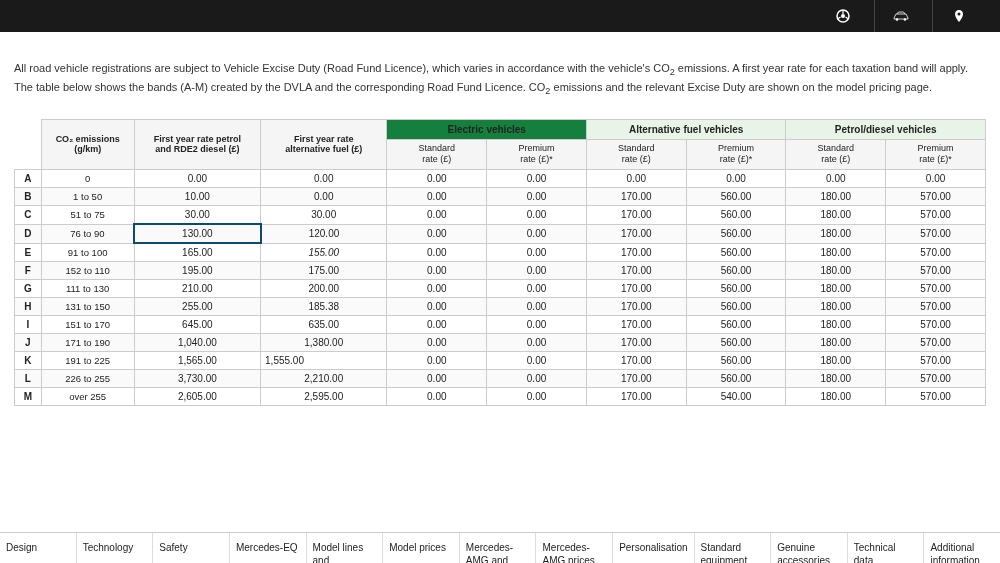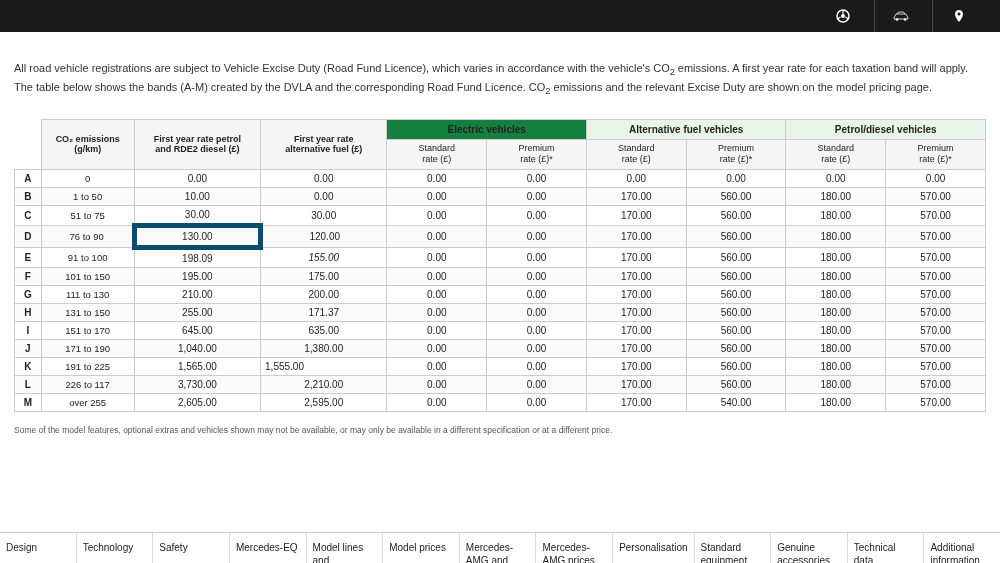--- a/index.html
+++ b/index.html
@@ -225,44 +225,44 @@
       <td style="text-align:center;border:1px solid #ccc;padding:3px 4px;">0.00</td>
       <td style="text-align:center;border:1px solid #ccc;padding:3px 4px;">0.00</td>
       <td style="text-align:center;border:1px solid #ccc;padding:3px 4px;">170.00</td>
       <td style="text-align:center;border:1px solid #ccc;padding:3px 4px;">560.00</td>
       <td style="text-align:center;border:1px solid #ccc;padding:3px 4px;">180.00</td>
       <td style="text-align:center;border:1px solid #ccc;padding:3px 4px;">570.00</td>
     </tr>
           <tr style="background: rgb(250, 250, 250);">
       <td style="font-weight:bold;text-align:center;border:1px solid #ccc;padding:3px 4px;">D</td>
       <td style="text-align:center;border:1px solid #ccc;padding:3px 4px;">76 to 90</td>
-      <td style="text-align:center;border:5px solid #0c4a6e;padding:3px 4px;">130.00</td>
+      <td style="text-align:center;border:2px solid #0c4a6e;padding:3px 4px;">130.00</td>
       <td style="text-align:center;border:1px solid #ccc;padding:3px 4px;">120.00</td>
       <td style="text-align:center;border:1px solid #ccc;padding:3px 4px;">0.00</td>
       <td style="text-align:center;border:1px solid #ccc;padding:3px 4px;">0.00</td>
       <td style="text-align:center;border:1px solid #ccc;padding:3px 4px;">170.00</td>
       <td style="text-align:center;border:1px solid #ccc;padding:3px 4px;">560.00</td>
       <td style="text-align:center;border:1px solid #ccc;padding:3px 4px;">180.00</td>
       <td style="text-align:center;border:1px solid #ccc;padding:3px 4px;">570.00</td>
     </tr>
           <tr style="background: rgb(255, 255, 255);">
       <td style="font-weight:bold;text-align:center;border:1px solid #ccc;padding:3px 4px;">E</td>
       <td style="text-align:center;border:1px solid #ccc;padding:3px 4px;">91 to 100</td>
-      <td style="text-align:center;border:1px solid #ccc;padding:3px 4px;">198.09</td>
+      <td style="text-align:center;border:1px solid #ccc;padding:3px 4px;">165.00</td>
       <td style="text-align:center;border:1px solid #ccc;padding:3px 4px;font-style:italic;">155.00</td>
       <td style="text-align:center;border:1px solid #ccc;padding:3px 4px;">0.00</td>
       <td style="text-align:center;border:1px solid #ccc;padding:3px 4px;">0.00</td>
       <td style="text-align:center;border:1px solid #ccc;padding:3px 4px;">170.00</td>
       <td style="text-align:center;border:1px solid #ccc;padding:3px 4px;">560.00</td>
       <td style="text-align:center;border:1px solid #ccc;padding:3px 4px;">180.00</td>
       <td style="text-align:center;border:1px solid #ccc;padding:3px 4px;">570.00</td>
     </tr>
           <tr style="background: rgb(250, 250, 250);">
       <td style="font-weight:bold;text-align:center;border:1px solid #ccc;padding:3px 4px;">F</td>
-      <td style="text-align:center;border:1px solid #ccc;padding:3px 4px;">101 to 150</td>
+      <td style="text-align:center;border:1px solid #ccc;padding:3px 4px;">152 to 110</td>
       <td style="text-align:center;border:1px solid #ccc;padding:3px 4px;">195.00</td>
       <td style="text-align:center;border:1px solid #ccc;padding:3px 4px;">175.00</td>
       <td style="text-align:center;border:1px solid #ccc;padding:3px 4px;">0.00</td>
       <td style="text-align:center;border:1px solid #ccc;padding:3px 4px;">0.00</td>
       <td style="text-align:center;border:1px solid #ccc;padding:3px 4px;">170.00</td>
       <td style="text-align:center;border:1px solid #ccc;padding:3px 4px;">560.00</td>
       <td style="text-align:center;border:1px solid #ccc;padding:3px 4px;">180.00</td>
       <td style="text-align:center;border:1px solid #ccc;padding:3px 4px;">570.00</td>
     </tr>
           <tr style="background: rgb(255, 255, 255);">
@@ -274,21 +274,21 @@
       <td style="text-align:center;border:1px solid #ccc;padding:3px 4px;">0.00</td>
       <td style="text-align:center;border:1px solid #ccc;padding:3px 4px;">170.00</td>
       <td style="text-align:center;border:1px solid #ccc;padding:3px 4px;">560.00</td>
       <td style="text-align:center;border:1px solid #ccc;padding:3px 4px;">180.00</td>
       <td style="text-align:center;border:1px solid #ccc;padding:3px 4px;">570.00</td>
     </tr>
           <tr style="background: rgb(250, 250, 250);">
       <td style="font-weight:bold;text-align:center;border:1px solid #ccc;padding:3px 4px;">H</td>
       <td style="text-align:center;border:1px solid #ccc;padding:3px 4px;">131 to 150</td>
       <td style="text-align:center;border:1px solid #ccc;padding:3px 4px;">255.00</td>
-      <td style="text-align:center;border:1px solid #ccc;padding:3px 4px;">171.37</td>
+      <td style="text-align:center;border:1px solid #ccc;padding:3px 4px;">185.38</td>
       <td style="text-align:center;border:1px solid #ccc;padding:3px 4px;">0.00</td>
       <td style="text-align:center;border:1px solid #ccc;padding:3px 4px;">0.00</td>
       <td style="text-align:center;border:1px solid #ccc;padding:3px 4px;">170.00</td>
       <td style="text-align:center;border:1px solid #ccc;padding:3px 4px;">560.00</td>
       <td style="text-align:center;border:1px solid #ccc;padding:3px 4px;">180.00</td>
       <td style="text-align:center;border:1px solid #ccc;padding:3px 4px;">570.00</td>
     </tr>
           <tr style="background: rgb(255, 255, 255);">
       <td style="font-weight:bold;text-align:center;border:1px solid #ccc;padding:3px 4px;">I</td>
       <td style="text-align:center;border:1px solid #ccc;padding:3px 4px;">151 to 170</td>
@@ -320,21 +320,21 @@
       <td style="text-align:left;border:1px solid #ccc;padding:3px 4px;">1,555.00</td>
       <td style="text-align:center;border:1px solid #ccc;padding:3px 4px;">0.00</td>
       <td style="text-align:center;border:1px solid #ccc;padding:3px 4px;">0.00</td>
       <td style="text-align:center;border:1px solid #ccc;padding:3px 4px;">170.00</td>
       <td style="text-align:center;border:1px solid #ccc;padding:3px 4px;">560.00</td>
       <td style="text-align:center;border:1px solid #ccc;padding:3px 4px;">180.00</td>
       <td style="text-align:center;border:1px solid #ccc;padding:3px 4px;">570.00</td>
     </tr>
           <tr style="background: rgb(250, 250, 250);">
       <td style="font-weight:bold;text-align:center;border:1px solid #ccc;padding:3px 4px;">L</td>
-      <td style="text-align:center;border:1px solid #ccc;padding:3px 4px;">226 to 117</td>
+      <td style="text-align:center;border:1px solid #ccc;padding:3px 4px;">226 to 255</td>
       <td style="text-align:center;border:1px solid #ccc;padding:3px 4px;">3,730.00</td>
       <td style="text-align:center;border:1px solid #ccc;padding:3px 4px;">2,210.00</td>
       <td style="text-align:center;border:1px solid #ccc;padding:3px 4px;">0.00</td>
       <td style="text-align:center;border:1px solid #ccc;padding:3px 4px;">0.00</td>
       <td style="text-align:center;border:1px solid #ccc;padding:3px 4px;">170.00</td>
       <td style="text-align:center;border:1px solid #ccc;padding:3px 4px;">560.00</td>
       <td style="text-align:center;border:1px solid #ccc;padding:3px 4px;">180.00</td>
       <td style="text-align:center;border:1px solid #ccc;padding:3px 4px;">570.00</td>
     </tr>
           <tr style="background: rgb(255, 255, 255);">
@@ -347,21 +347,21 @@
       <td style="text-align:center;border:1px solid #ccc;padding:3px 4px;">170.00</td>
       <td style="text-align:center;border:1px solid #ccc;padding:3px 4px;">540.00</td>
       <td style="text-align:center;border:1px solid #ccc;padding:3px 4px;">180.00</td>
       <td style="text-align:center;border:1px solid #ccc;padding:3px 4px;">570.00</td>
     </tr>
         </tbody>
     </table>
   </div>
 
   <div class="footnote">
-    <span>Some of the model features, optional extras and vehicles shown may not be available, or may only be available in a different specification or at a different price.</span><br>
+    <br>
   </div>
 </div>
 
 <div class="bottom-nav" id="bottom-nav">
 <div class="bottom-nav-item">Design</div>
     <div class="bottom-nav-item">Technology</div>
     <div class="bottom-nav-item">Safety</div>
     <div class="bottom-nav-item">Mercedes-EQ</div>
     <div class="bottom-nav-item">Model lines and upholstery</div>
     <div class="bottom-nav-item">Model prices</div>

